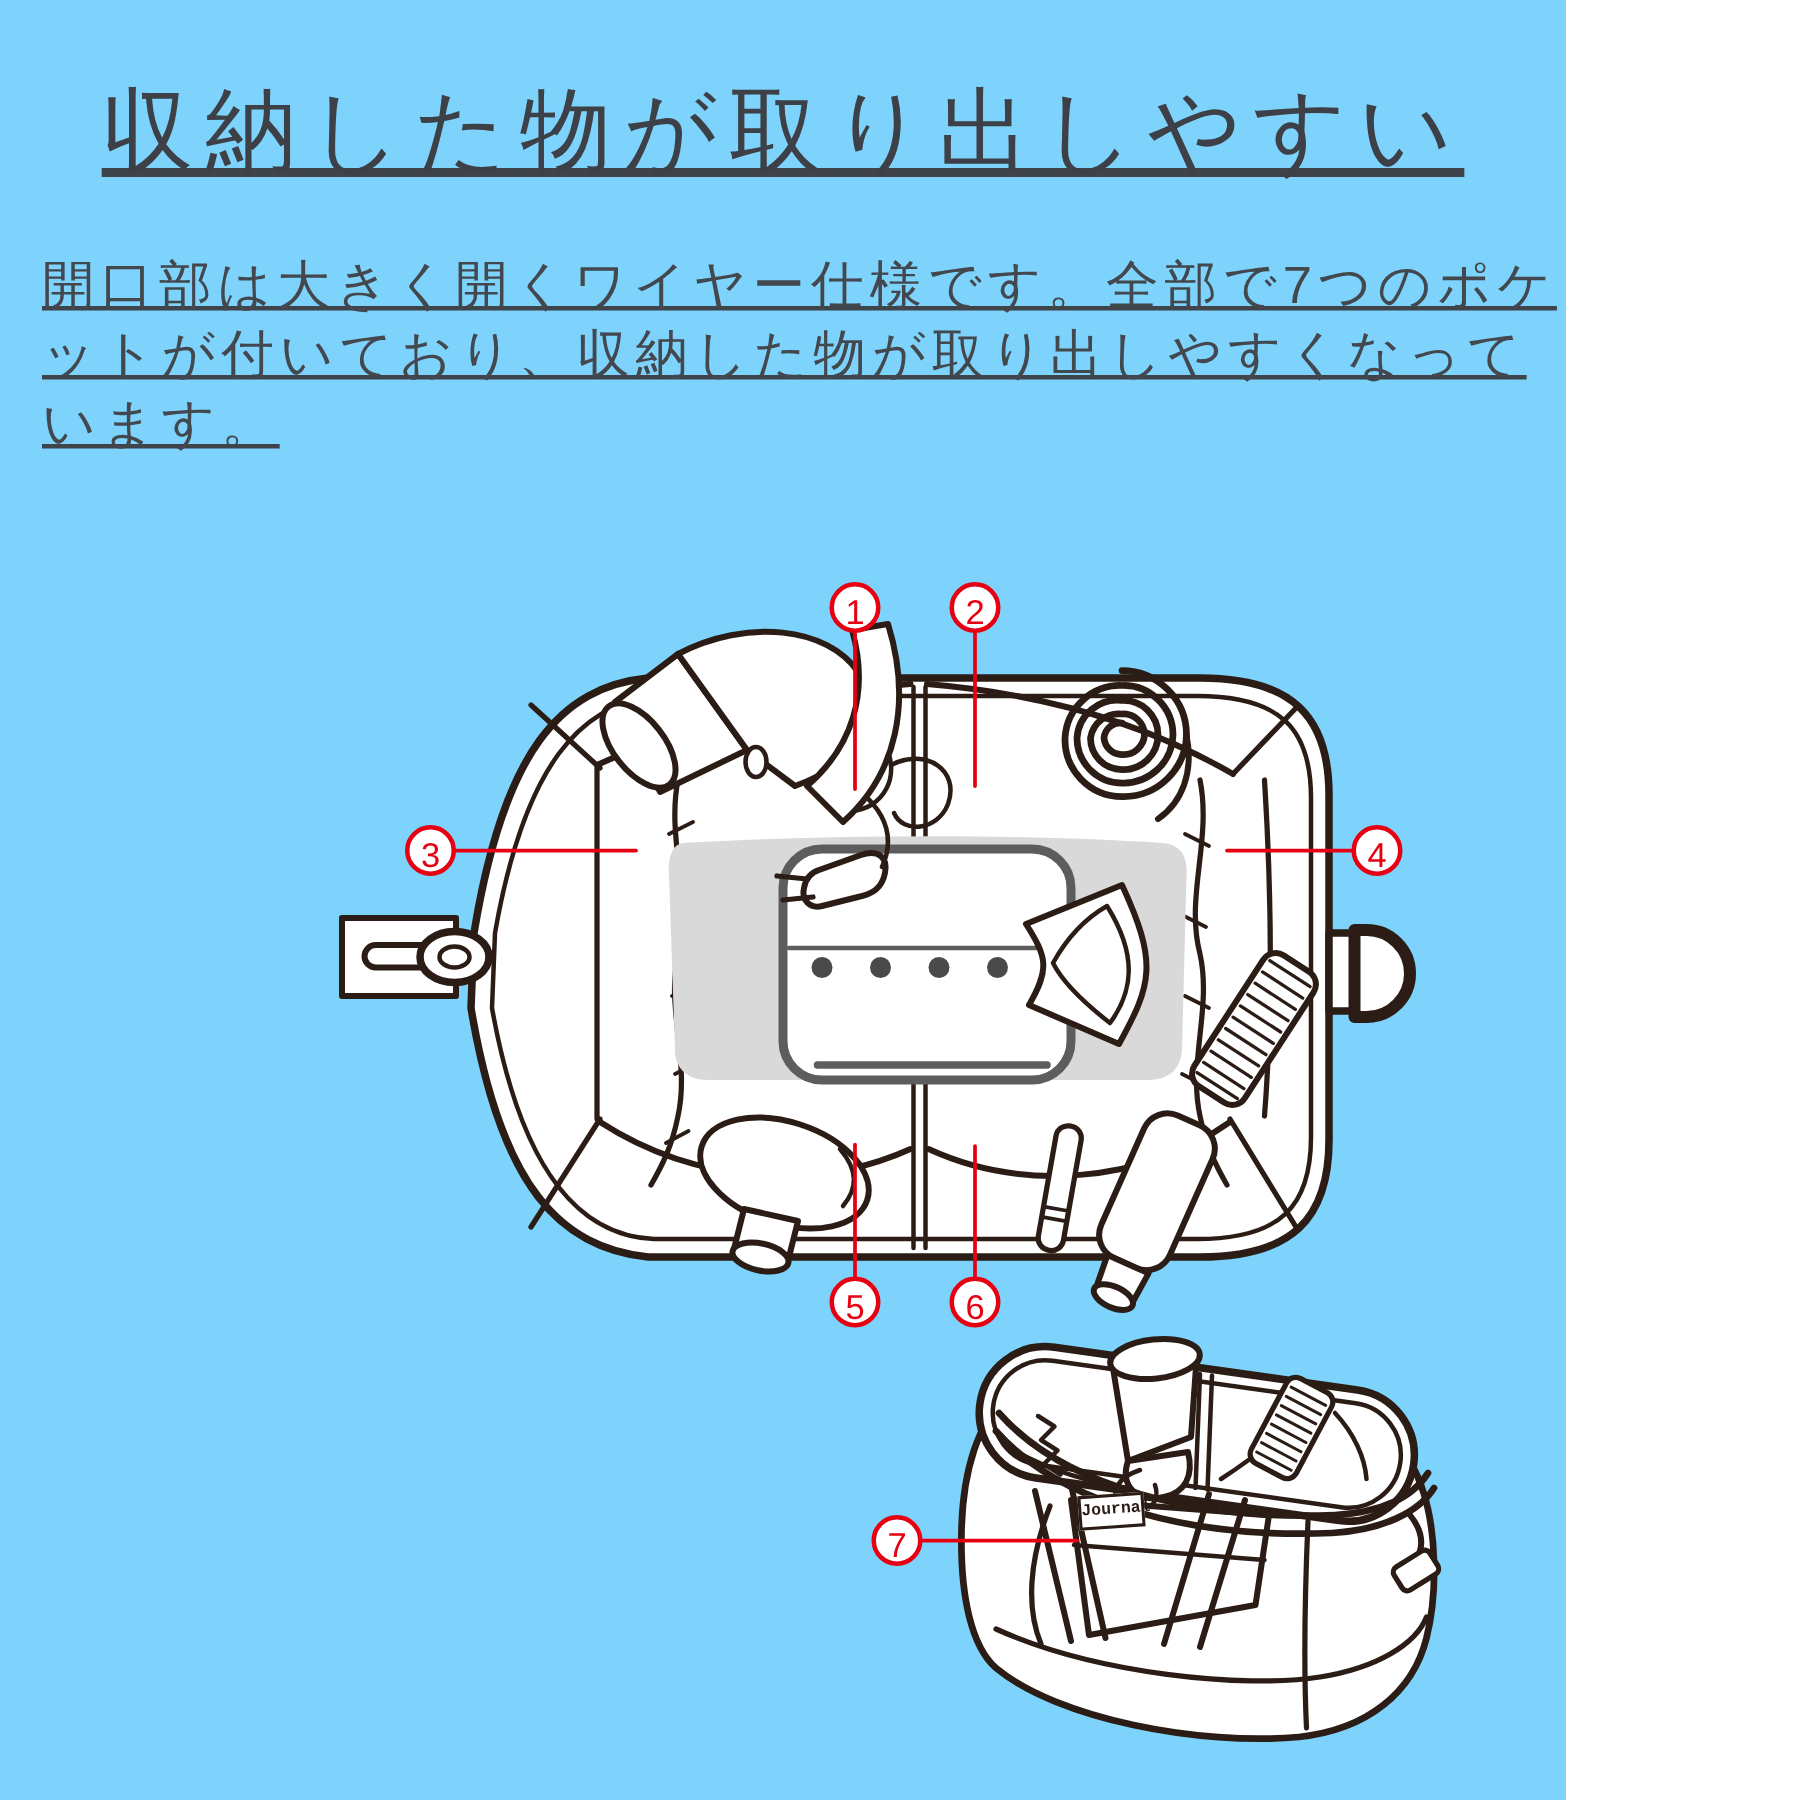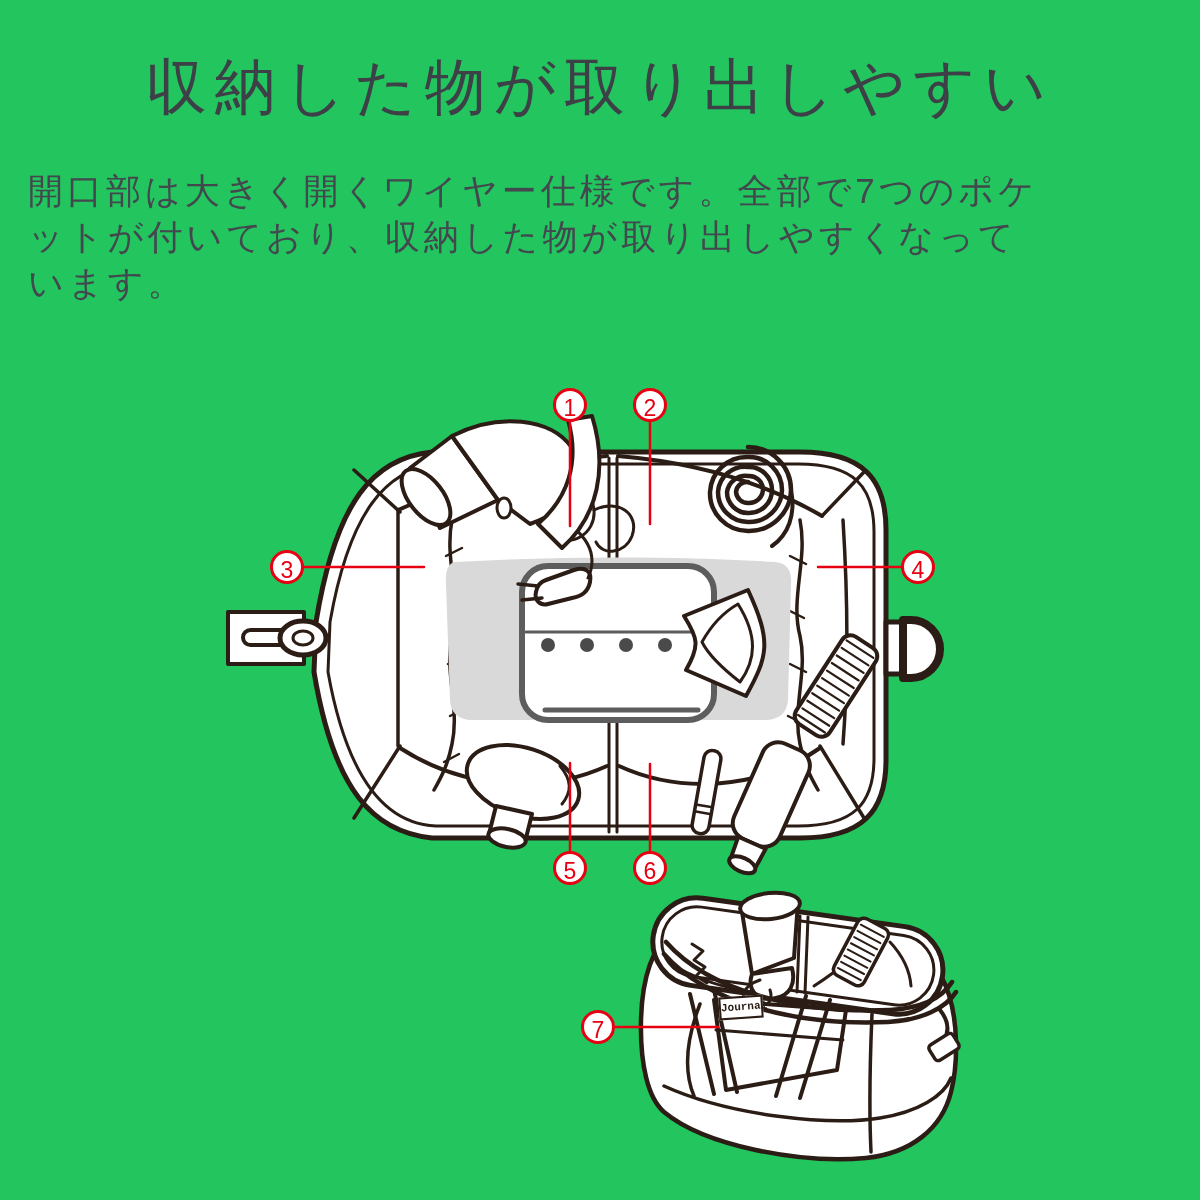--- a/index.html
+++ b/index.html
@@ -1,17 +1,17 @@
 <!DOCTYPE html>
 <html><head>
 <meta charset="utf-8">
 <style>
   html,body{margin:0;padding:0;background:#ffffff;}
-  .page{position:relative;width:1200px;height:1200px;background:#22c55e;overflow:hidden;
-        font-family:"Liberation Sans","DejaVu Sans",sans-serif;color:#3f434a;}
+  .page{position:relative;width:1044px;height:1200px;background:#7dd3fc;overflow:hidden;
+        font-family:"Liberation Sans","DejaVu Sans",sans-serif;color:#3f434a;text-decoration:underline;}
   .title{margin:52px 0 0 0;text-align:center;font-size:61px;font-weight:500;
          letter-spacing:8px;line-height:70px;color:#3d4046;}
   .desc{margin:46px 0 0 28px;width:1020px;font-size:35px;line-height:46px;
         letter-spacing:4px;color:#43474e;}
   .diagram{position:absolute;left:0;top:0;width:1200px;height:1200px;}
   svg{position:absolute;left:0;top:0;}
   
   .marker{position:absolute;width:34px;height:34px;border:3px solid #e60012;border-radius:50%;
           background:#fff;color:#e60012;font-size:23px;font-weight:500;line-height:34px;
           text-align:center;box-sizing:border-box;z-index:5;}

